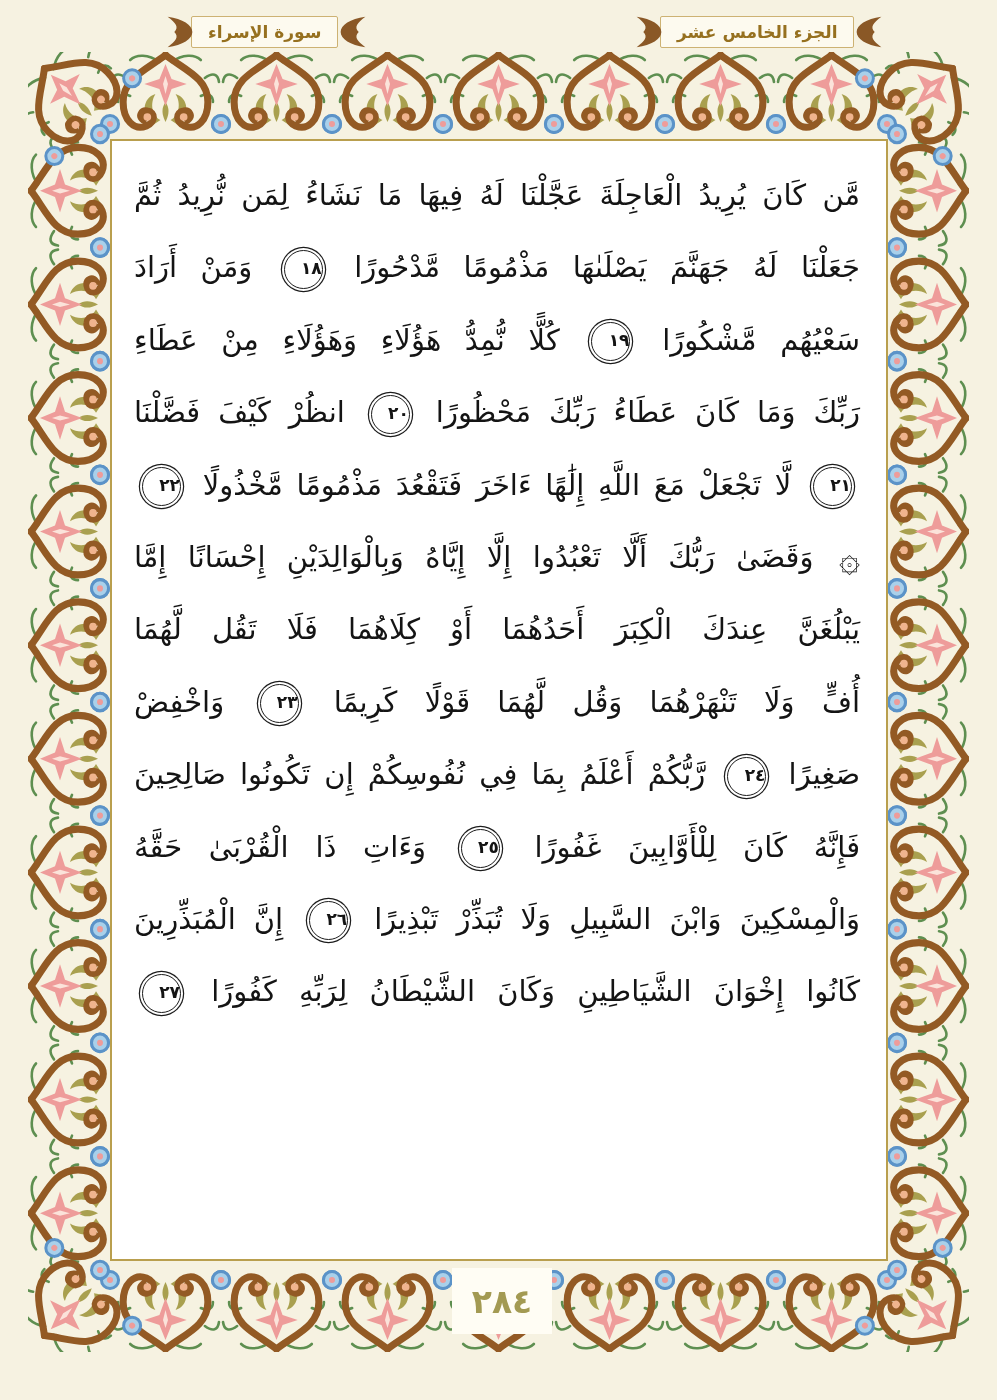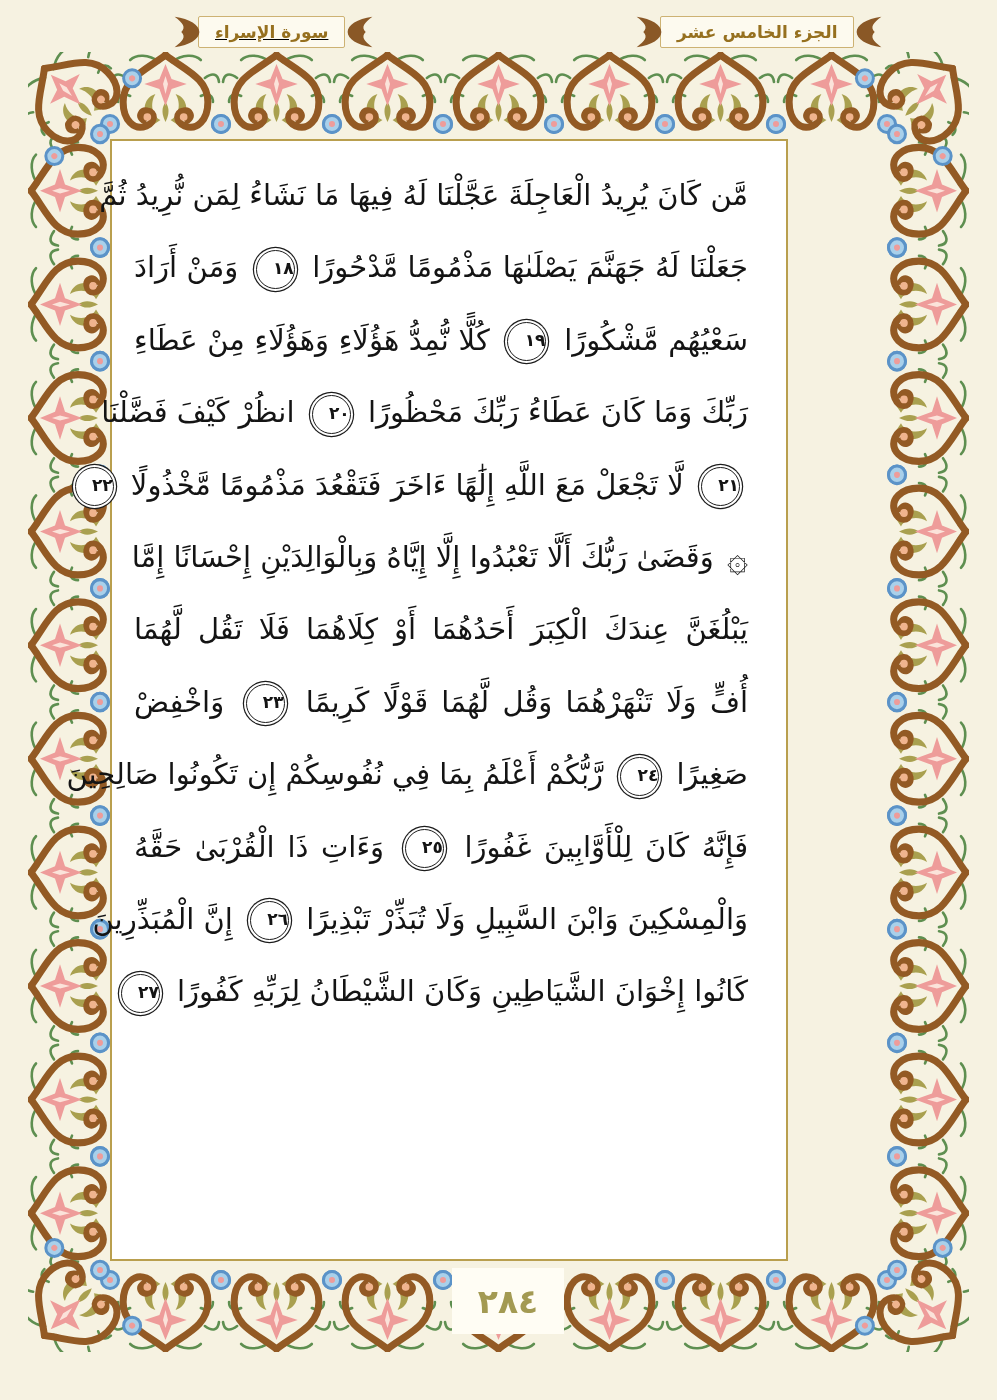--- a/index.html
+++ b/index.html
@@ -9,41 +9,41 @@
     font-family:"DejaVu Sans", sans-serif;
     overflow:hidden;
   }
   .page{position:relative;width:997px;height:1400px;}
 
   
   .hdr{
     position:absolute;top:12px;height:40px;
     display:flex;align-items:center;
   }
-  .hdr-left{left:176px;text-decoration:underline;}
+  .hdr-left{left:169px;}
   .hdr-right{left:638px;}
   .hdr-box{
     border:1.5px solid #cdb273;
     background:#fdfaef;
     color:#96701f;
     font-size:17px;font-weight:bold;
     padding:5px 16px;
     white-space:nowrap;
     border-radius:2px;
   }
   .bracket{width:30px;height:38px;flex:0 0 auto;}
   .bracket.in{margin:0 -4px;z-index:2;}
 
   
   .text-panel{
-    position:absolute;left:110px;top:139px;width:678px;height:1122px;
+    position:absolute;left:110px;top:139px;width:778px;height:1122px;
     background:#ffffff;
     border:2px solid #b99f4e;
     box-sizing:border-box;
-    padding:18px 38px 0 22px;
+    padding:18px 26px 0 22px;
     direction:rtl;
     z-index:3;
   }
   .qline{
     height:72.4px;line-height:72.4px;
     font-size:29px;color:#141414;
     text-align:justify;text-align-last:justify;
     white-space:nowrap;
     font-family:"DejaVu Sans", sans-serif;
   }
@@ -56,21 +56,21 @@
     vertical-align:middle;margin:12px 8px;
     background:#fff;
   }
   .hizb{
     font-size:36px;line-height:1;color:#111;
     vertical-align:middle;margin-left:4px;
   }
 
   
   .pagenum-box{
-    position:absolute;left:452px;top:1268px;width:112px;height:66px;
+    position:absolute;left:452px;top:1268px;width:100px;height:66px;
     background:#fffdf4;z-index:5;
     display:flex;align-items:center;justify-content:center;
   }
   .pagenum{
     color:#a39a52;font-size:33px;font-weight:bold;
     font-family:"DejaVu Sans", sans-serif;
   }
 
   .border-svg{position:absolute;left:28px;top:52px;z-index:1;}
 </style>

